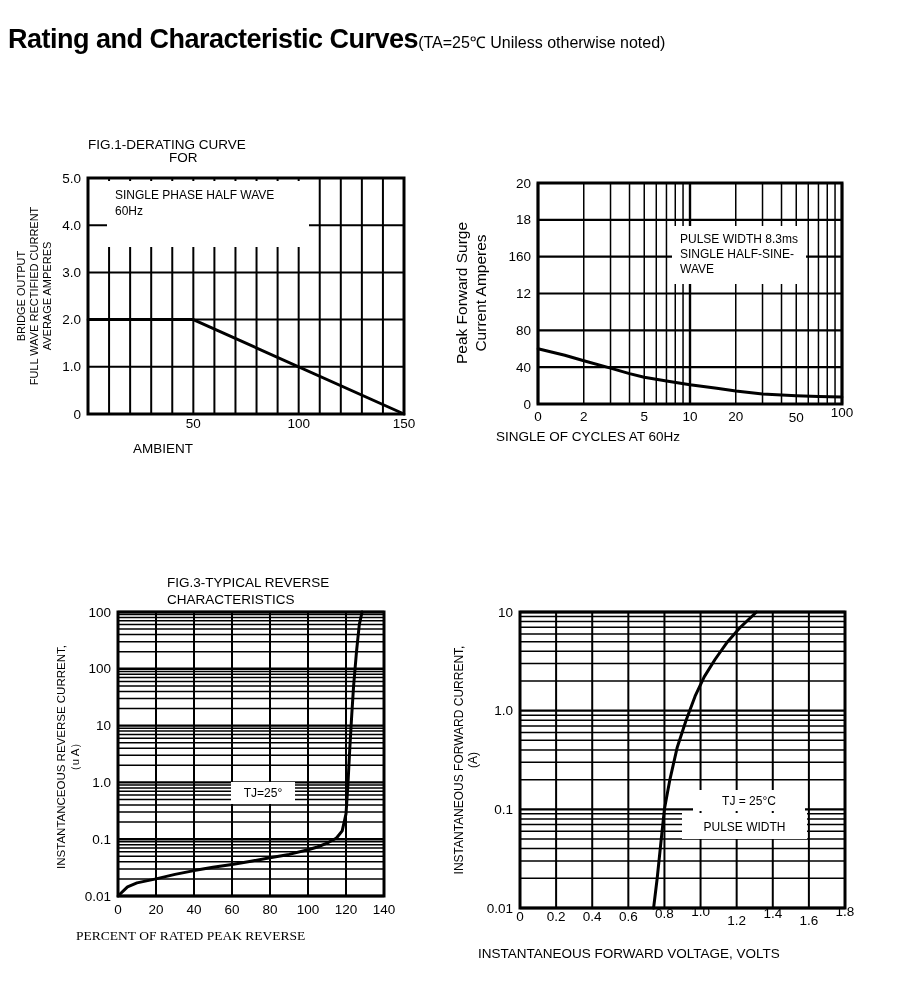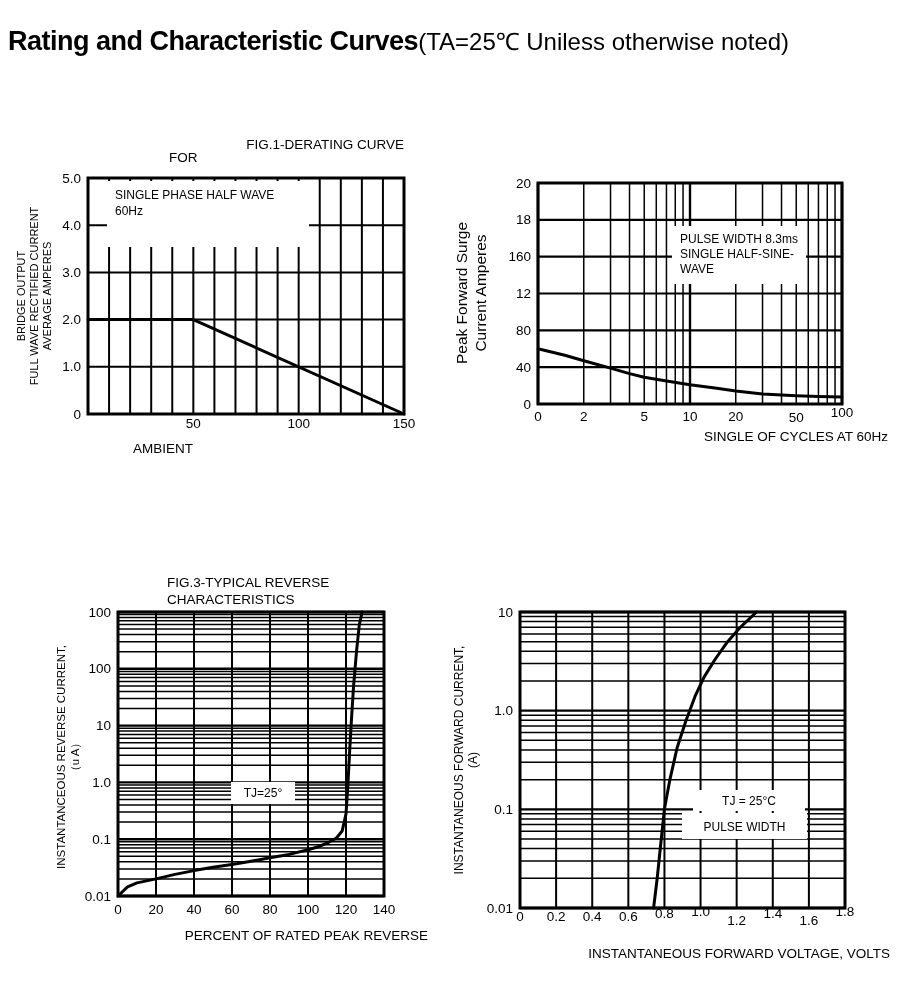--- a/index.html
+++ b/index.html
@@ -1,22 +1,22 @@
 <!DOCTYPE html>
 <html><head>
 <meta charset="utf-8">
 <style>
   html,body{margin:0;padding:0;background:#fff;}
   #page{position:relative;width:900px;height:992px;background:#fff;overflow:hidden;
         font-family:"Liberation Sans",sans-serif;color:#000;}
   .abs{position:absolute;}
   #page-title{left:8px;top:6px;font-size:27px;font-weight:bold;letter-spacing:-0.5px;white-space:nowrap;}
-  #page-title .note{font-size:24px;font-weight:normal;letter-spacing:0;}
+  #page-title .note{font-size:16px;font-weight:normal;letter-spacing:0;}
   .fig-title{font-size:13.5px;white-space:nowrap;}
-  .centered{text-align:right;}
+  .centered{text-align:left;}
   .xlabel{font-size:13.5px;white-space:nowrap;}
   .ylabel{text-align:center;transform:translate(-50%,-50%) rotate(-90deg);white-space:nowrap;}
   .ylabel div{white-space:nowrap;}
   #fig1-ylabel{font-size:11px;line-height:13px;}
   #fig2-ylabel{font-size:15.5px;line-height:19px;}
   #fig3-ylabel{font-size:11.5px;line-height:14px;}
   #fig4-ylabel{font-size:12px;line-height:14px;}
   svg{position:absolute;overflow:visible;}
   .tick{font-family:"Liberation Sans",sans-serif;font-size:13.5px;fill:#000;}
   .ann{font-family:"Liberation Sans",sans-serif;font-size:12px;fill:#000;}
@@ -217,21 +217,21 @@
       <text x="35" y="128.1" text-anchor="end" class="tick">10</text>
       <text x="35" y="184.89999999999998" text-anchor="end" class="tick">1.0</text>
       <text x="35" y="241.7" text-anchor="end" class="tick">0.1</text>
       <text x="35" y="298.5" text-anchor="end" class="tick">0.01</text>
       <text x="187" y="195" text-anchor="middle" class="ann">TJ=25°</text>
     </svg>
   <div class="abs ylabel" id="fig3-ylabel" style="left:68px;top:757px;">
     <div>INSTANTANCEOUS REVERSE CURRENT,</div>
     <div>（u A）</div>
   </div>
-  <div class="abs xlabel centered" style="left:76px;top:928px;width:352px;">PERCENT OF RATED PEAK REVERSE</div>
+  <div class="abs xlabel centered" style="left:76px;top:928px;width:352px;font-family:Liberation Serif, serif;">PERCENT OF RATED PEAK REVERSE</div>
 
   <svg style="left:478px;top:602px;" width="412" height="330">
       <defs>
         <clipPath id="clip3">
           <rect x="40.5" y="8" width="328" height="300"></rect>
         </clipPath>
       </defs>
       <line x1="42" y1="10" x2="42" y2="306" stroke="#000" stroke-width="2"></line>
       <line x1="78.11111111111111" y1="10" x2="78.11111111111111" y2="306" stroke="#000" stroke-width="2"></line>
       <line x1="114.22222222222223" y1="10" x2="114.22222222222223" y2="306" stroke="#000" stroke-width="2"></line>

